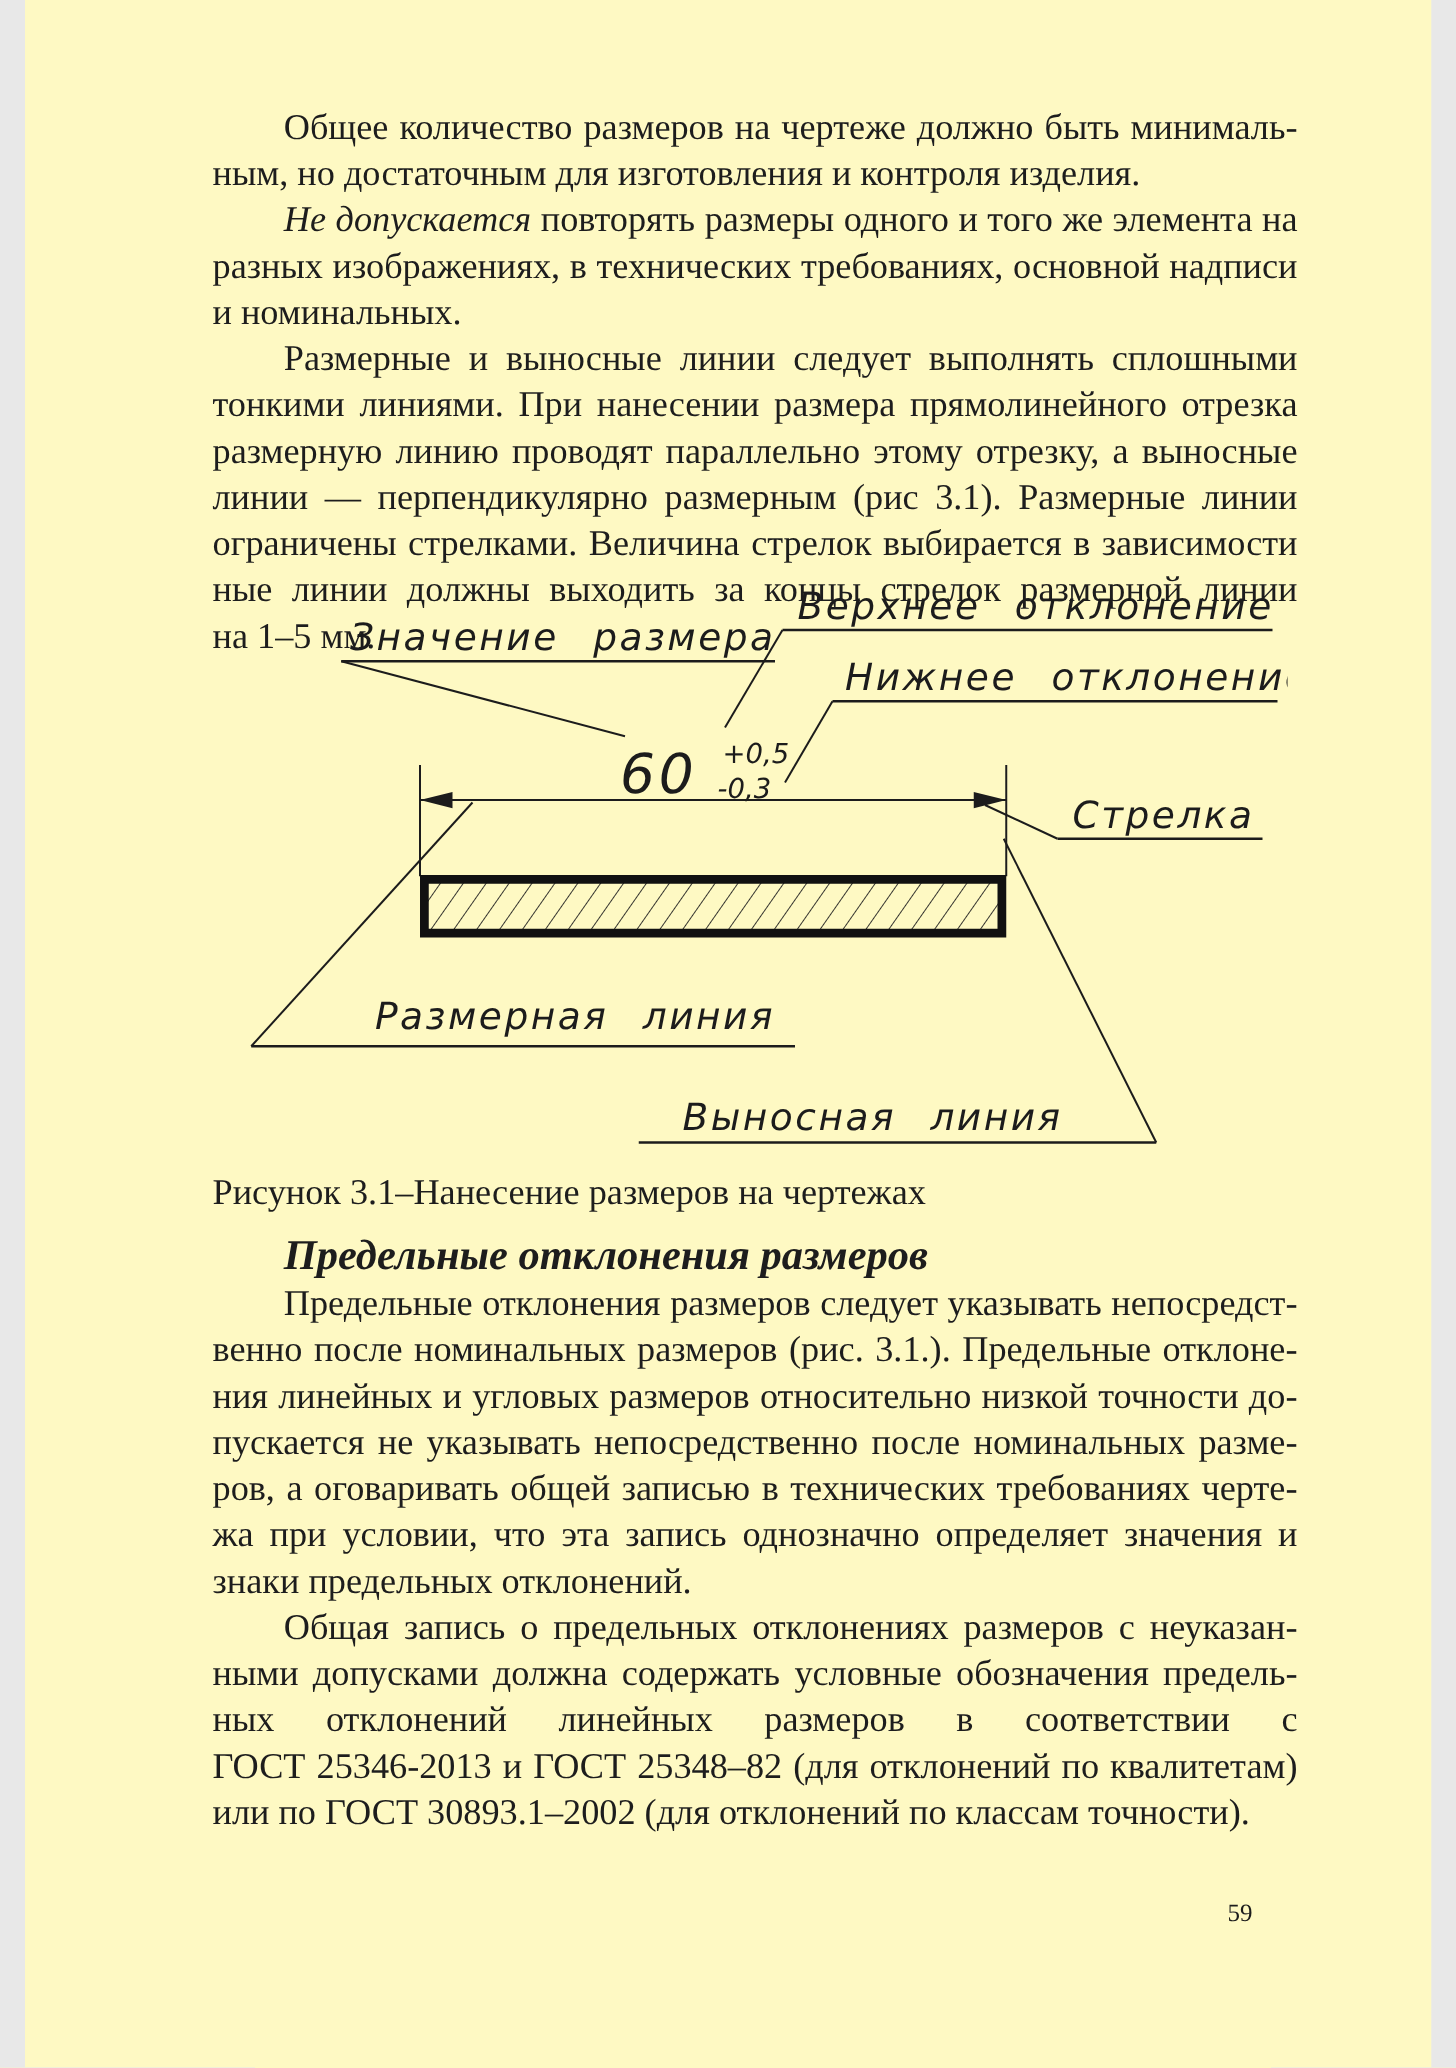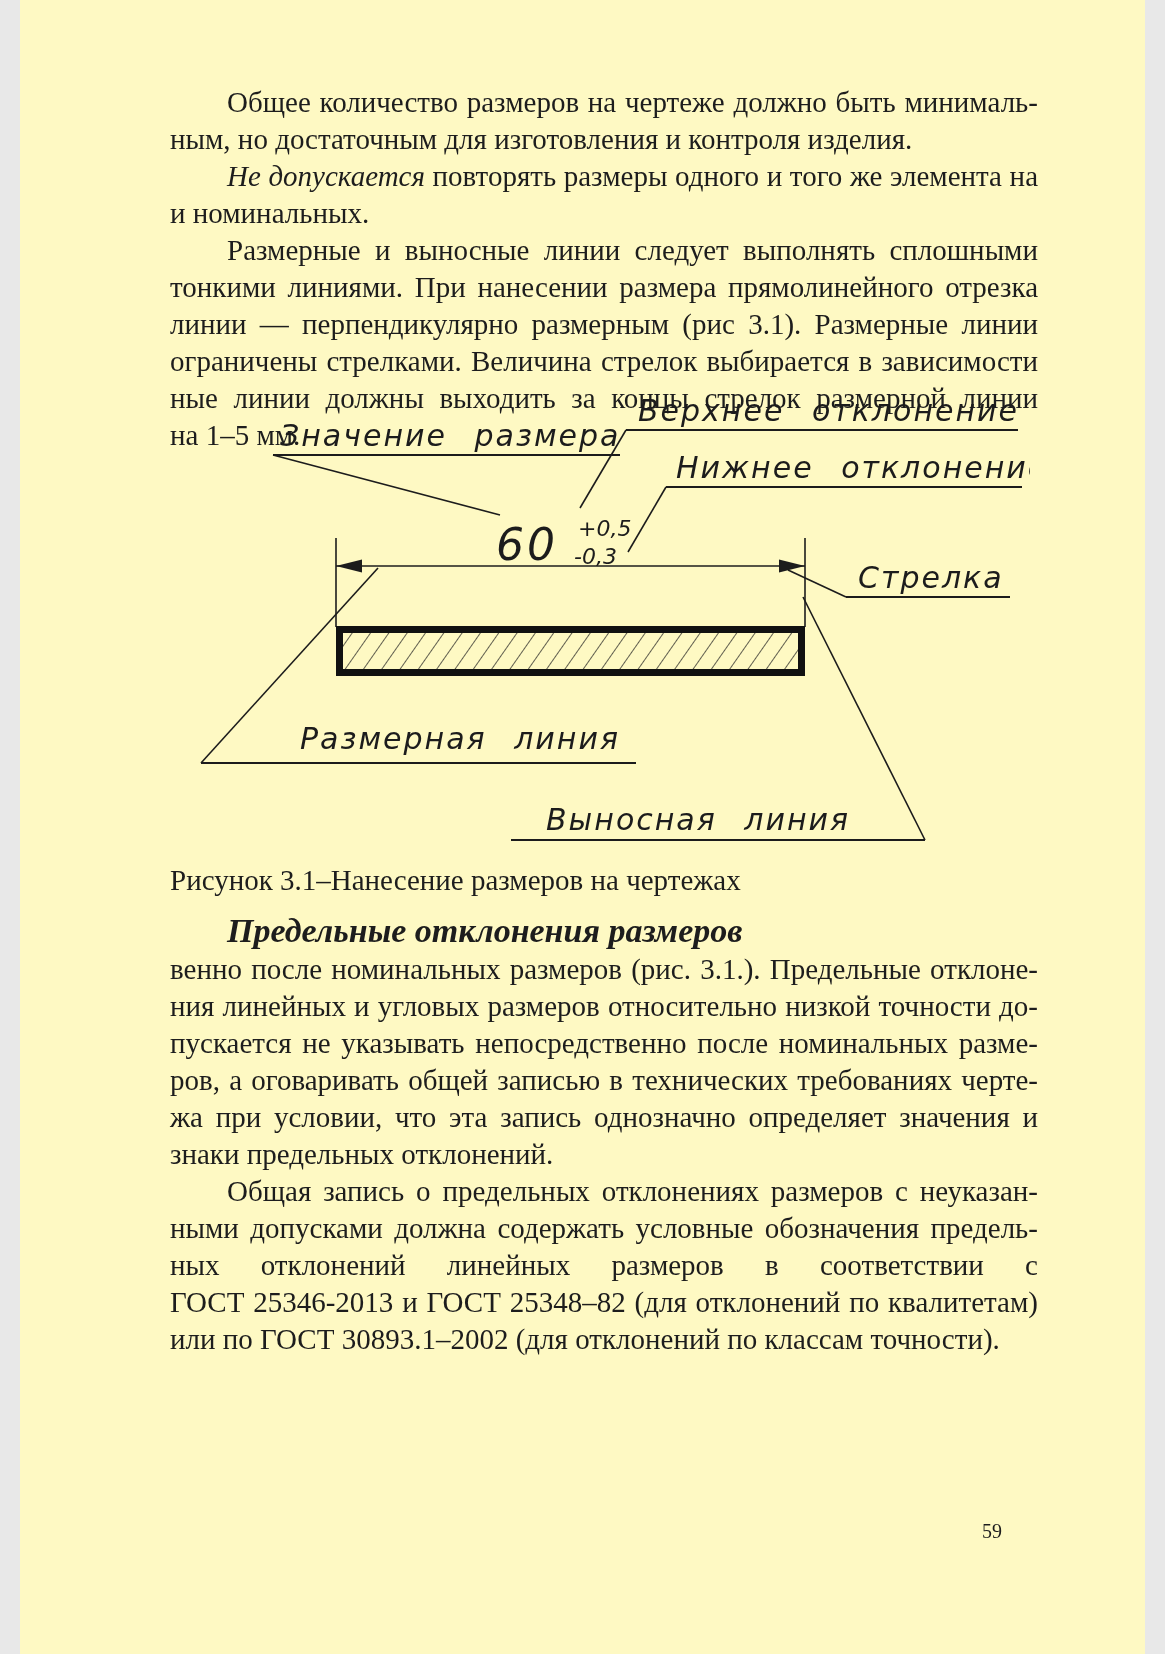--- a/index.html
+++ b/index.html
@@ -80,25 +80,27 @@
 
   <div class="text-col">
 
     <div id="paras-before">
         <div class="para">
           <div class="ln first">Общее количество размеров на чертеже должно быть минималь-</div>
           <div class="ln last">ным, но достаточным для изготовления и контроля изделия.</div>
         </div>
         <div class="para">
           <div class="ln first"><i>Не допускается</i> повторять размеры одного и того же элемента на</div>
+          <div class="ln">разных изображениях, в технических требованиях, основной надписи</div>
           <div class="ln last">и номинальных.</div>
         </div>
         <div class="para">
           <div class="ln first">Размерные и выносные линии следует выполнять сплошными</div>
           <div class="ln">тонкими линиями. При нанесении размера прямолинейного отрезка</div>
+          <div class="ln">размерную линию проводят параллельно этому отрезку, а выносные</div>
           <div class="ln">линии — перпендикулярно размерным (рис 3.1). Размерные линии</div>
           <div class="ln">ограничены стрелками. Величина стрелок выбирается в зависимости</div>
           <div class="ln">ные линии должны выходить за концы стрелок размерной линии</div>
           <div class="ln last">на 1–5 мм.</div>
         </div>
       </div>
 
     <div class="figure-wrap">
       <svg width="852" height="470" viewBox="0 0 852 470">
         <defs>
@@ -145,20 +147,21 @@
         <line class="thin" x1="625" y1="213" x2="747" y2="456"></line>
       </svg>
     </div>
 
     <div class="caption">Рисунок 3.1–Нанесение размеров на чертежах</div>
 
     <div class="section-heading">Предельные отклонения размеров</div>
 
     <div id="paras-after" class="after-heading">
         <div class="para">
+          <div class="ln first">Предельные отклонения размеров следует указывать непосредст-</div>
           <div class="ln">венно после номинальных размеров (рис. 3.1.). Предельные отклоне-</div>
           <div class="ln">ния линейных и угловых размеров относительно низкой точности до-</div>
           <div class="ln">пускается не указывать непосредственно после номинальных разме-</div>
           <div class="ln">ров, а оговаривать общей записью в технических требованиях черте-</div>
           <div class="ln">жа при условии, что эта запись однозначно определяет значения и</div>
           <div class="ln last">знаки предельных отклонений.</div>
         </div>
         <div class="para">
           <div class="ln first">Общая запись о предельных отклонениях размеров с неуказан-</div>
           <div class="ln">ными допусками должна содержать условные обозначения предель-</div>

